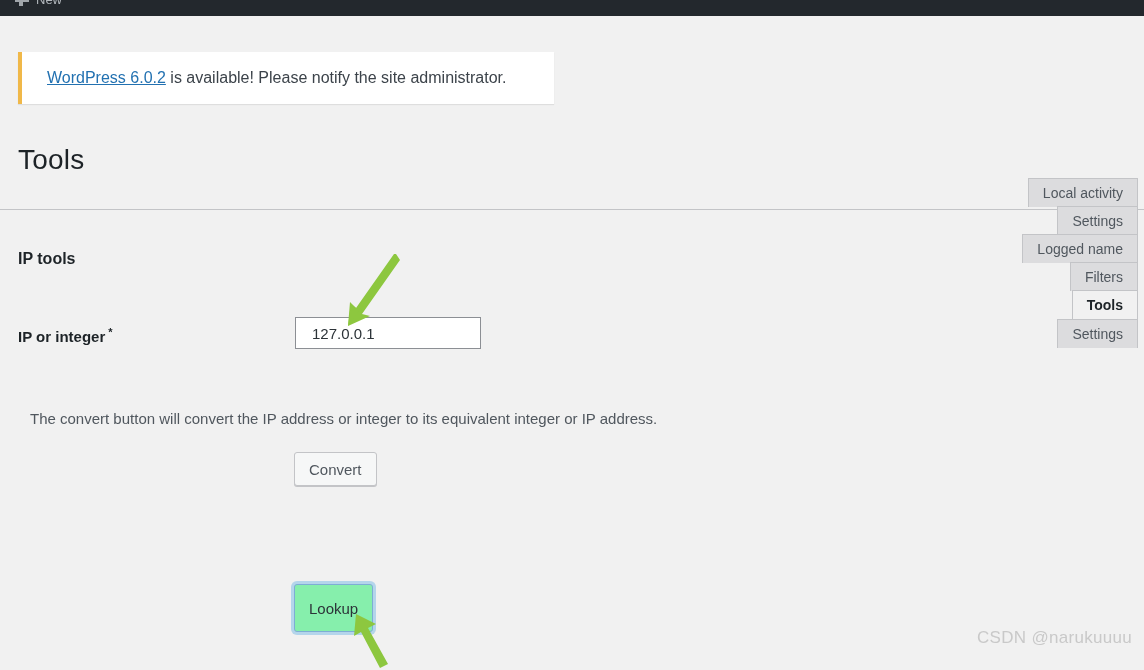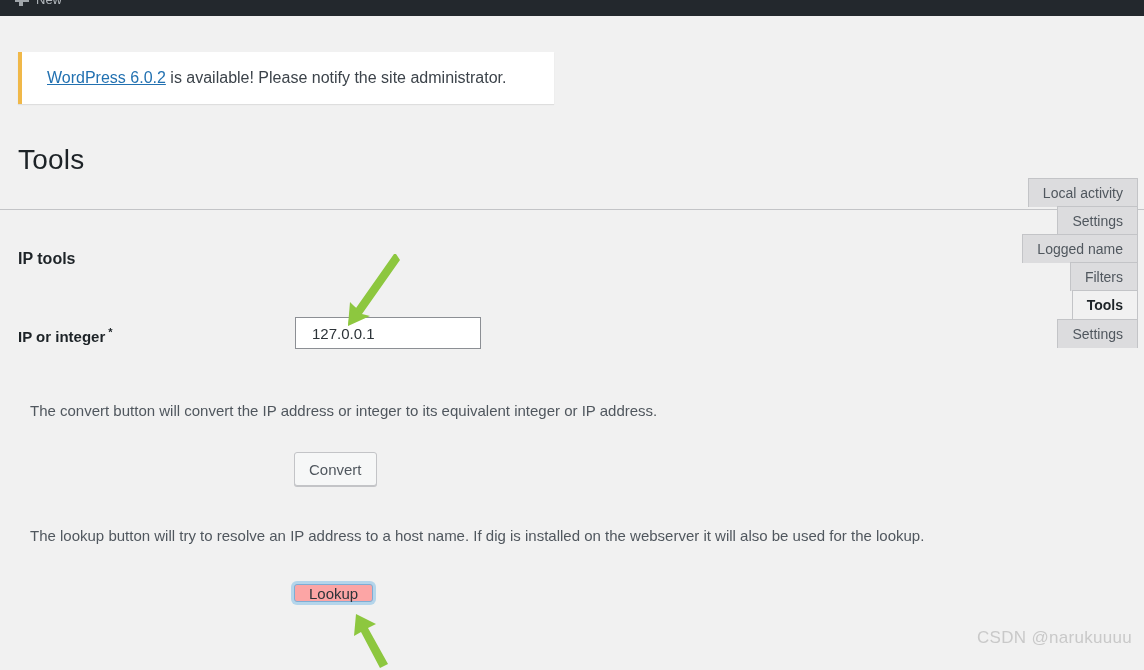--- a/index.html
+++ b/index.html
@@ -184,21 +184,21 @@
 
   
   .descr {
     position: absolute;
     left: 30px;
     font-size: 15px;
     color: #50575e;
     margin: 0;
     white-space: nowrap;
   }
-  #convert-descr { top: 386px; }
+  #convert-descr { top: 394px; }
   #lookup-descr  { top: 511px; }
 
   
   .btn {
     position: absolute;
     font-family: "Liberation Sans", sans-serif;
     font-size: 15px;
     color: #50575e;
     background: #f6f7f7;
     border: 1px solid #c3c4c7;
@@ -208,22 +208,22 @@
   }
   #convert-btn {
     left: 294px;
     top: 436px;
     height: 34px;
     box-shadow: 0 1px 0 #c3c4c7;
   }
   #lookup-btn {
     left: 294px;
     top: 568px;
-    height: 18px;
-    background: #fca5a5;
+    height: 48px;
+    background: #86efac;
     border: 1px solid #7eadd4;
     box-shadow: 0 0 0 3px rgba(130,190,230,.55);
     color: #2c3338;
   }
 
   
   .arrow-svg {
     position: absolute;
     pointer-events: none;
   }
@@ -274,21 +274,20 @@
   <div id="field-label">
     <span>IP or integer</span><span class="req">*</span>
   </div>
 
   <input id="ip-input" type="text" value="127.0.0.1" style="">
 
   <p class="descr" id="convert-descr">The convert button will convert the IP address or integer to its equivalent integer or IP address.</p>
 
   <button class="btn" id="convert-btn">Convert</button>
 
-  <p class="descr" id="lookup-descr">The lookup button will try to resolve an IP address to a host name. If dig is installed on the webserver it will also be used for the lookup.</p>
 
   <button class="btn" id="lookup-btn">Lookup</button>
 
   <svg id="arrow-top" class="arrow-svg" width="66" height="78" viewBox="0 0 66 78">
     <polygon points="60,2 64,8 26,62 34,64 12,74 14,50 20,56 58,2" fill="#8dc73f"></polygon>
     <path d="M62,3 L22,60 L12,74 L15,52 L24,59 Z" fill="#8dc73f"></path>
   </svg>
 
   <svg id="arrow-bottom" class="arrow-svg" width="48" height="56" viewBox="0 0 48 56">
     <path d="M4,2 L24,12 L16,16 L36,52 L28,56 L9,20 L2,24 Z" fill="#8dc73f"></path>

